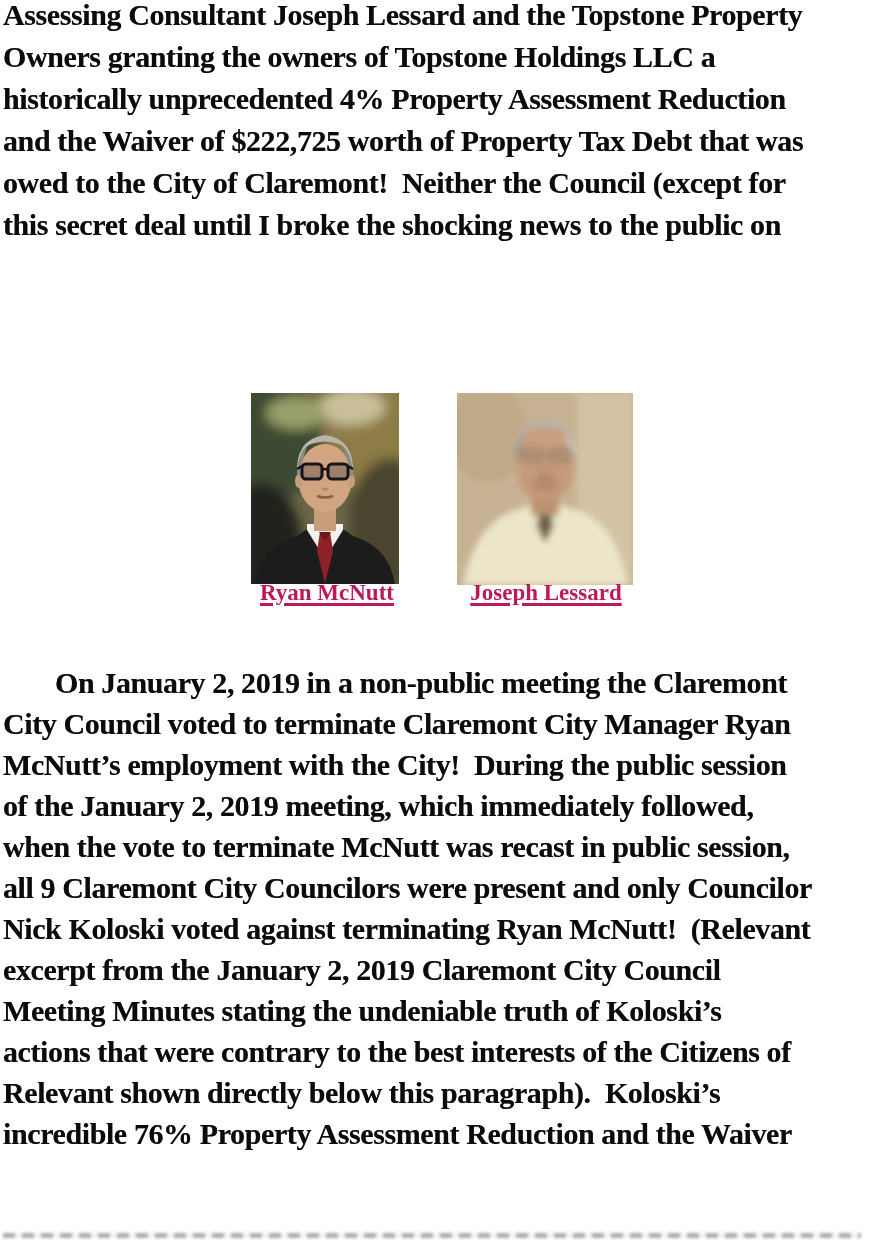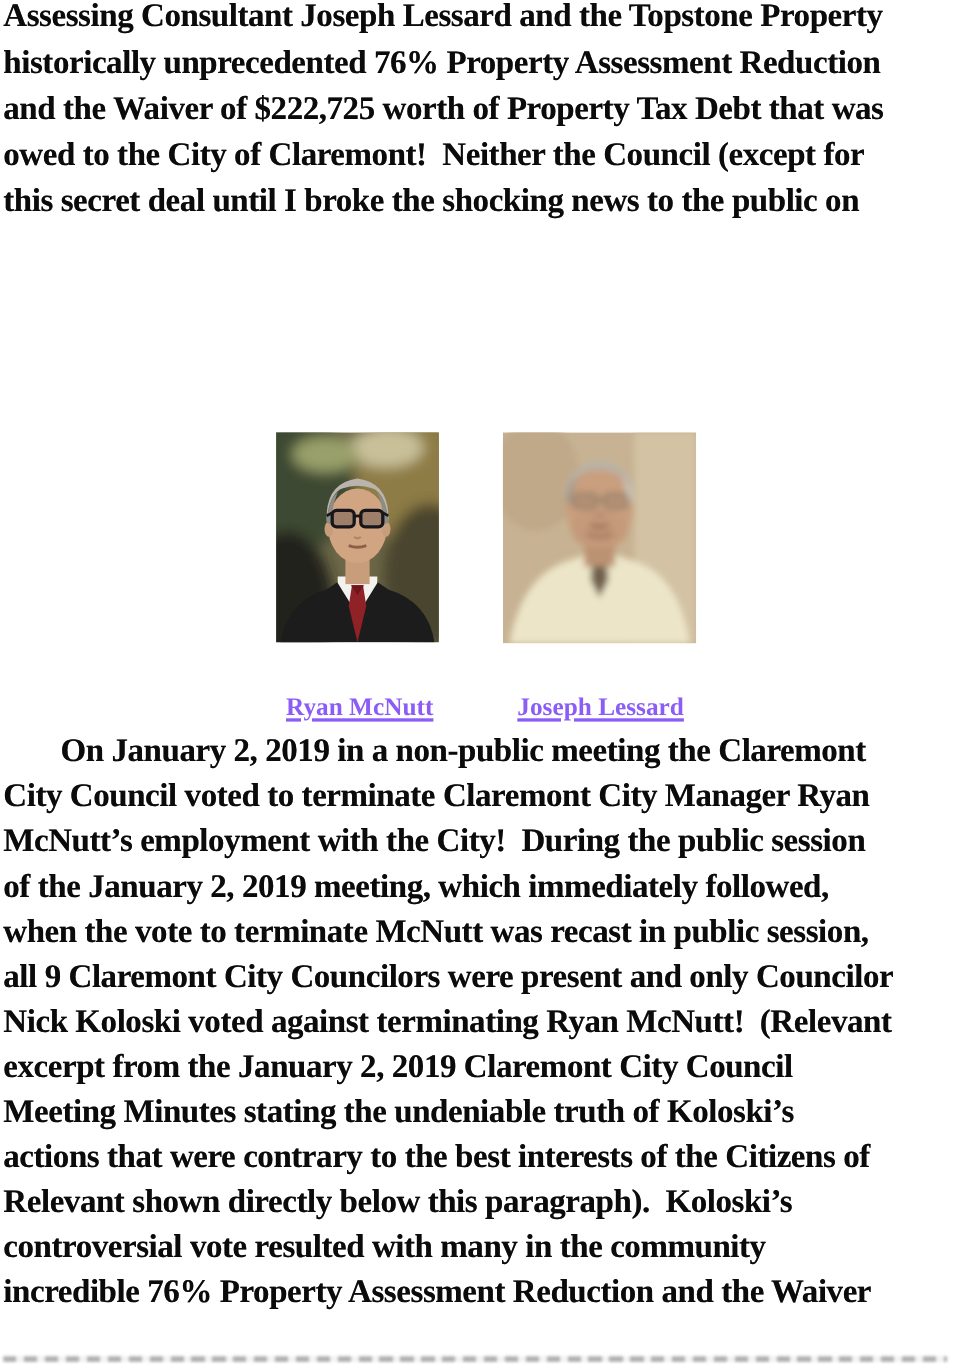--- a/index.html
+++ b/index.html
@@ -24,48 +24,49 @@
   }
   .p1{top:-6px;}
   .p2{top:662px;}
   .p2 .tline{line-height:41px;}
   .tline.indent{text-indent:52px;}
   .photo{position:absolute;overflow:hidden;}
   .photo svg{display:block;}
   .photo-left{left:251px;top:393px;width:148px;height:191px;}
   .photo-right{left:457px;top:393px;width:176px;height:192px;}
   .caption{
-    position:absolute;top:630px;height:32px;
+    position:absolute;top:580px;height:32px;
     font-weight:bold;font-size:23px;letter-spacing:0;
     text-decoration:underline;
     text-underline-offset:3px;
     text-decoration-thickness:2.5px;
     text-align:center;
     white-space:nowrap;
-    color:#8b5cf6;
+    color:#be185d;
   }
   .caption-left{left:247px;width:160px;}
   .caption-right{left:451px;width:190px;}
   .cutoff-strip{
     position:absolute;left:3px;top:1233px;width:858px;height:5px;
     background:repeating-linear-gradient(90deg,
       rgba(70,70,72,0.55) 0px, rgba(70,70,72,0.55) 12px,
       rgba(190,190,190,0.25) 12px, rgba(190,190,190,0.25) 19px);
     filter:blur(1.6px);
     opacity:0.8;
   }
 </style>
 </head>
 <body>
 
 <div class="page">
 
   <div class="para p1">
     <div class="tline">Assessing Consultant Joseph Lessard and the Topstone Property</div>
-    <div class="tline">historically unprecedented 76% Property Assessment Reduction</div>
+    <div class="tline">Owners granting the owners of Topstone Holdings LLC a</div>
+    <div class="tline">historically unprecedented 4% Property Assessment Reduction</div>
     <div class="tline">and the Waiver of $222,725 worth of Property Tax Debt that was</div>
     <div class="tline">owed to the City of Claremont!  Neither the Council (except for</div>
     <div class="tline">this secret deal until I broke the shocking news to the public on</div>
   </div>
 
   <div class="photo photo-left">
     <svg width="148" height="191" viewBox="0 0 148 191" xmlns="http://www.w3.org/2000/svg">
       <defs>
         <filter id="bgBlur" x="-30%" y="-30%" width="160%" height="160%">
             <feGaussianBlur stdDeviation="6"></feGaussianBlur>
@@ -143,19 +144,18 @@
     <div class="tline">City Council voted to terminate Claremont City Manager Ryan</div>
     <div class="tline">McNutt’s employment with the City!  During the public session</div>
     <div class="tline">of the January 2, 2019 meeting, which immediately followed,</div>
     <div class="tline">when the vote to terminate McNutt was recast in public session,</div>
     <div class="tline">all 9 Claremont City Councilors were present and only Councilor</div>
     <div class="tline">Nick Koloski voted against terminating Ryan McNutt!  (Relevant</div>
     <div class="tline">excerpt from the January 2, 2019 Claremont City Council</div>
     <div class="tline">Meeting Minutes stating the undeniable truth of Koloski’s</div>
     <div class="tline">actions that were contrary to the best interests of the Citizens of</div>
     <div class="tline">Relevant shown directly below this paragraph).  Koloski’s</div>
-    <div class="tline">controversial vote resulted with many in the community</div>
     <div class="tline">incredible 76% Property Assessment Reduction and the Waiver</div>
   </div>
 
   <div class="cutoff-strip"></div>
 
 </div>
 
 </body></html>

